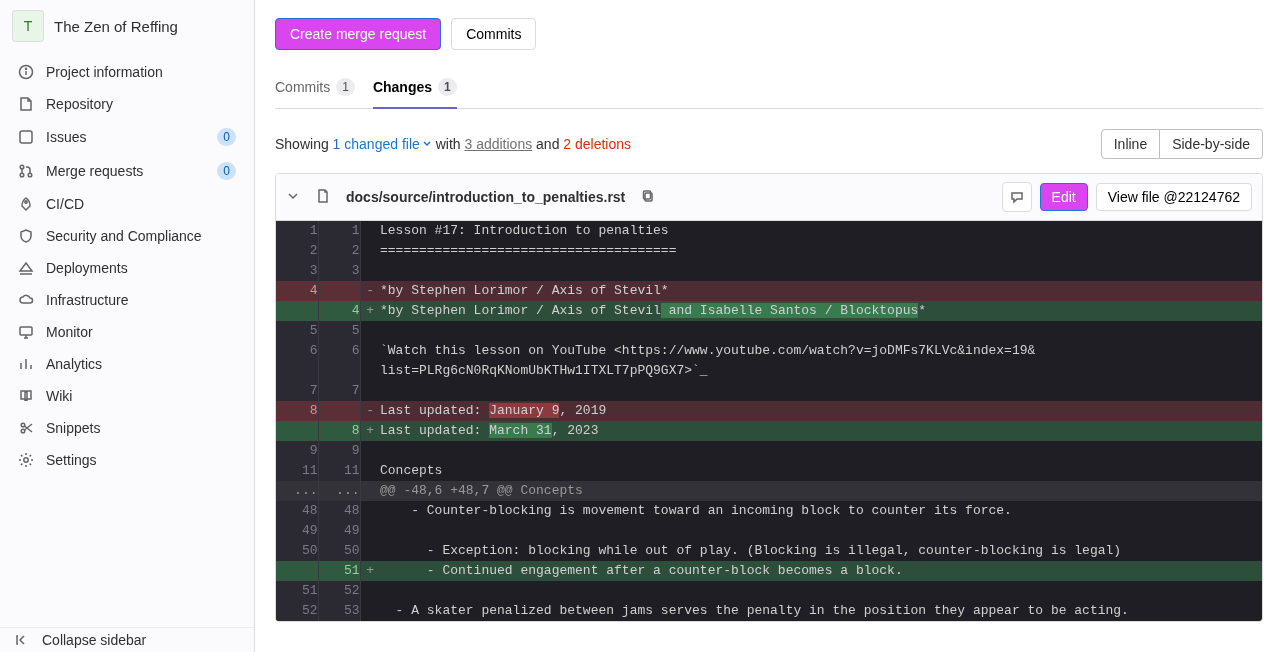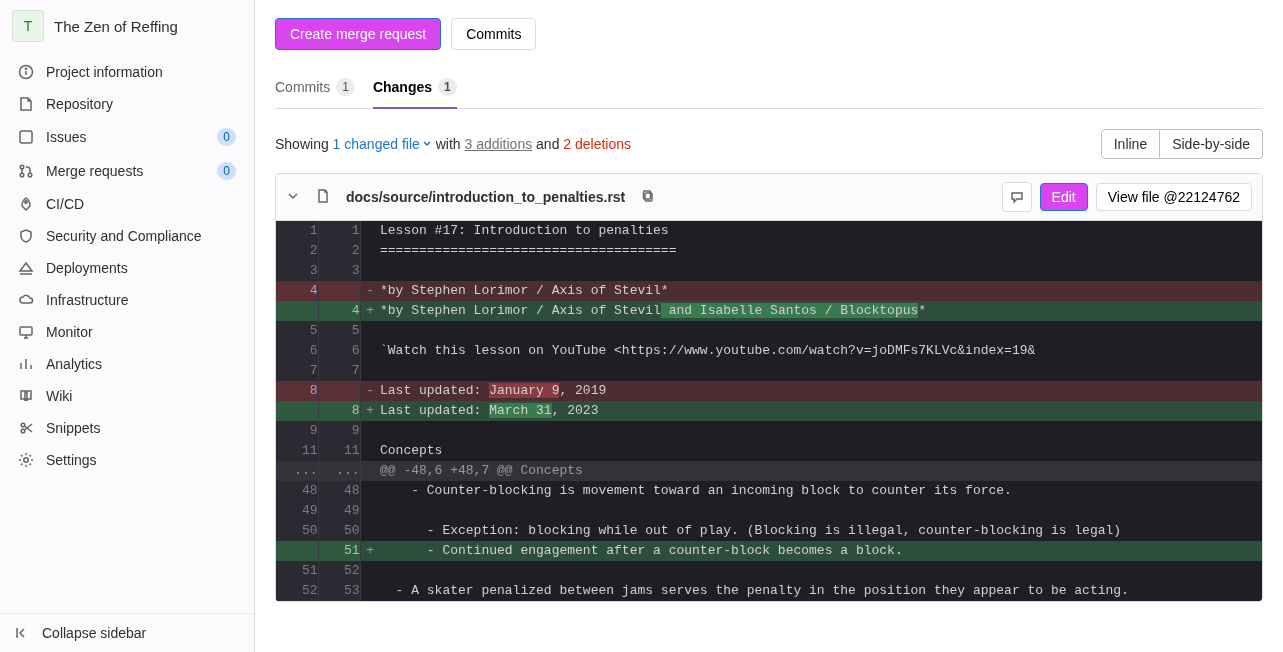--- a/index.html
+++ b/index.html
@@ -12,21 +12,21 @@
 .sidebar-header { display: flex; align-items: center; gap: 10px; padding: 10px 12px; }
 .project-avatar { width: 32px; height: 32px; background: #eaf5ea; border: 1px solid rgba(0,0,0,0.08); border-radius: 4px; display: flex; align-items: center; justify-content: center; font-size: 14px; color: #2c7a2c; }
 .project-name { font-weight: 400; font-size: 15px; }
 .nav { flex: 1; padding: 4px 4px; }
 .nav-item { display: flex; align-items: center; gap: 12px; padding: 8px 14px; cursor: pointer; }
 .nav-icon { width: 16px; height: 16px; display: inline-flex; align-items: center; justify-content: center; }
 .nav-icon svg { width: 16px; height: 16px; fill: none; stroke: #666; stroke-width: 1.5; }
 .nav-label { flex: 1; color: #303030; font-size: 14px; }
 .nav-badge { background: #e9ecef; color: #505050; border-radius: 9px; min-width: 18px; height: 18px; display: inline-flex; align-items: center; justify-content: center; font-size: 12px; padding: 0 6px; }
 .nav-badge.blue { background: #cbe2f9; color: #0b5cad; }
-.sidebar-footer { border-top: 1px solid #eaeaea; padding: 11px 14px; display: flex; align-items: flex-end; gap: 12px; cursor: pointer; margin-top: 25px; }
+.sidebar-footer { border-top: 1px solid #eaeaea; padding: 4px 14px; display: flex; align-items: flex-end; gap: 12px; cursor: pointer; margin-top: 25px; }
 
 
 .main { flex: 1; overflow-y: auto; }
 .main-inner { padding: 18px 20px 0 20px; }
 .action-row { display: flex; gap: 10px; margin-bottom: 18px; }
 .btn { border-radius: 4px; padding: 7px 14px; font-size: 14px; cursor: pointer; border: 1px solid #dbdbdb; background: #fff; }
 .btn-primary { background: #d946ef; color: #fff; border-color: #1f75cb; }
 .tabs { display: flex; border-bottom: 1px solid #dbdbdb; gap: 18px; }
 .tab { padding: 10px 0 12px 0; cursor: pointer; display: flex; align-items: center; gap: 6px; color: #666; position: relative; }
 .tab.active { color: #000; font-weight: 600; }
@@ -304,20 +304,26 @@
                 <td class="sign"> </td>
                 <td class="code"></td>
               </tr>
               <tr>
                 <td class="ln">6</td>
                 <td class="ln">6</td>
                 <td class="sign"> </td>
                 <td class="code">`Watch this lesson on YouTube &lt;https://www.youtube.com/watch?v=joDMFs7KLVc&amp;index=19&amp;</td>
               </tr>
               <tr>
+                <td class="ln"></td>
+                <td class="ln"></td>
+                <td class="sign"> </td>
+                <td class="code">list=PLRg6cN0RqKNomUbKTHw1ITXLT7pPQ9GX7&gt;`_</td>
+              </tr>
+              <tr>
                 <td class="ln">7</td>
                 <td class="ln">7</td>
                 <td class="sign"> </td>
                 <td class="code"></td>
               </tr>
               <tr class="removed">
                 <td class="ln">8</td>
                 <td class="ln"></td>
                 <td class="sign">-</td>
                 <td class="code"><span>Last updated: </span><span class="hl-del">January 9</span><span>, 2019</span></td>

